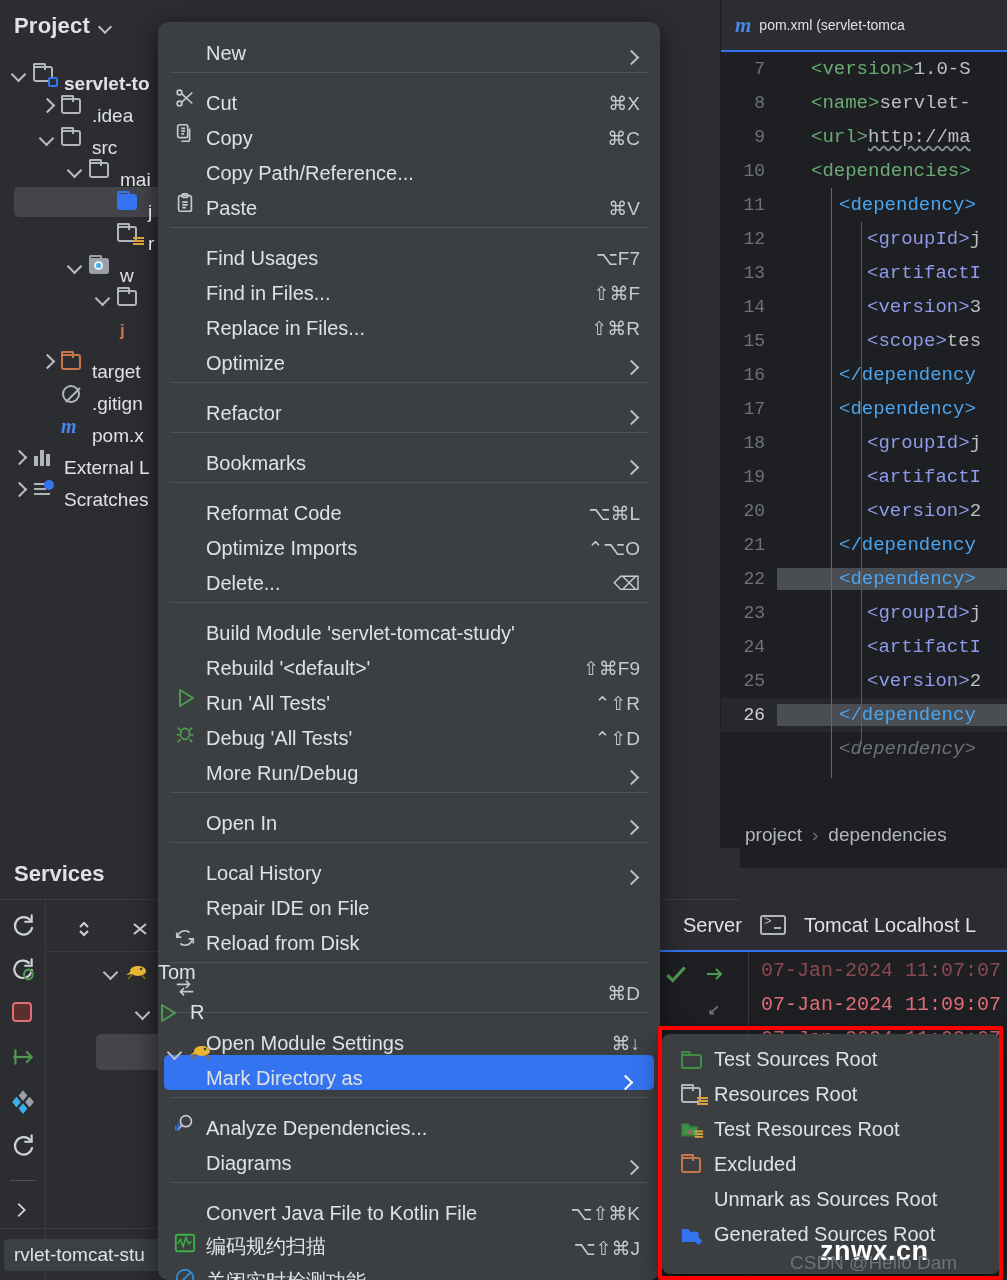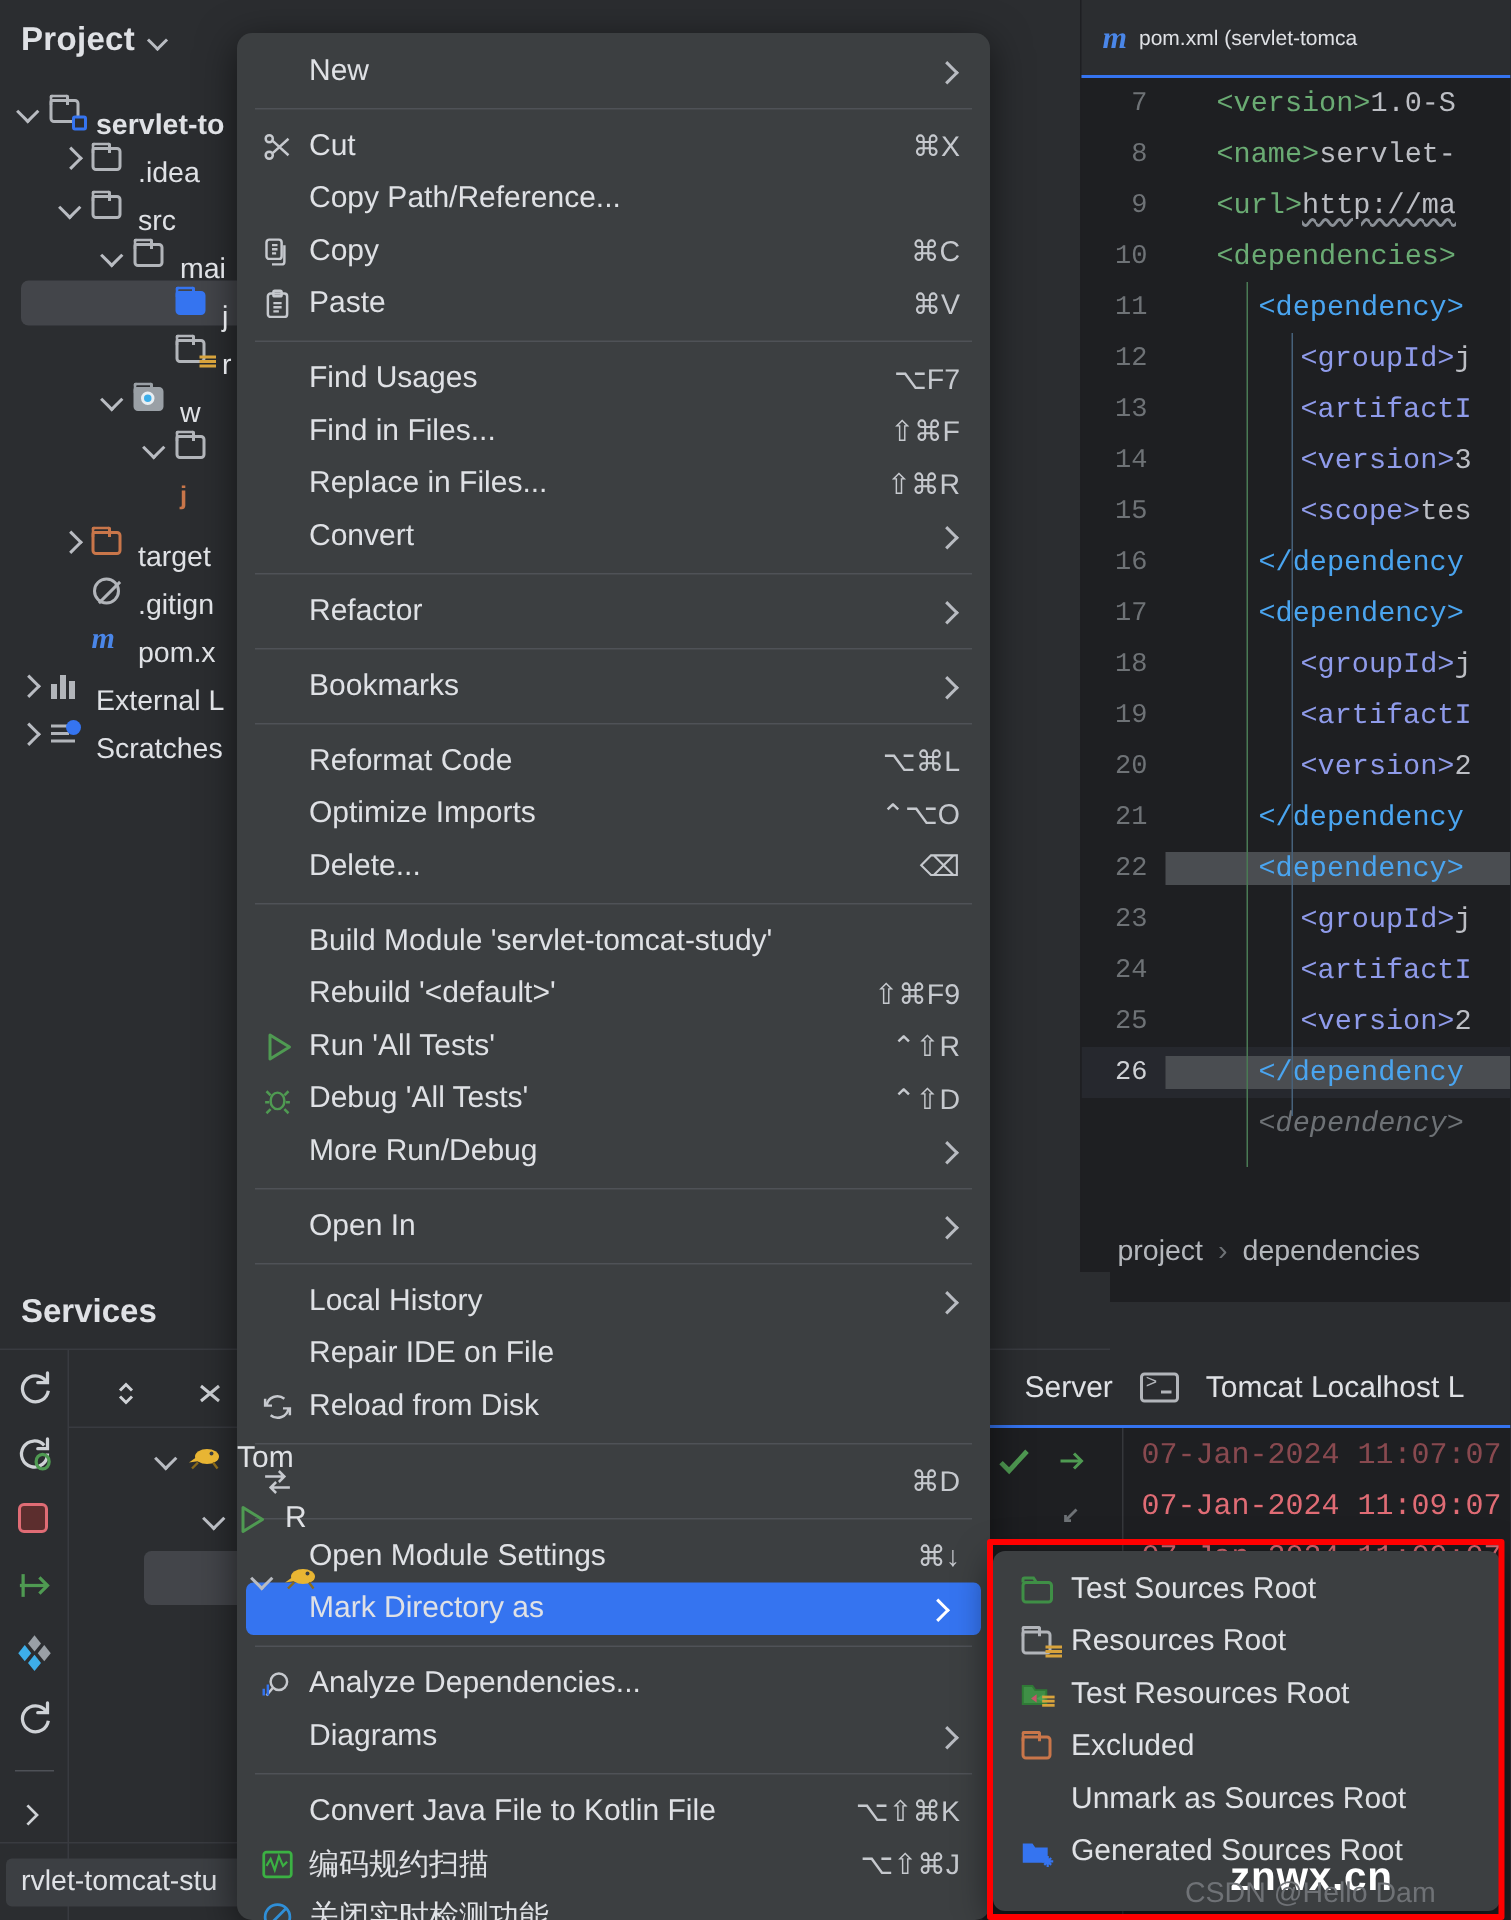--- a/index.html
+++ b/index.html
@@ -175,21 +175,21 @@
   .console-log .faded{ opacity:.55;}
 
   
   .ctx{
     position:absolute; left:158px; top:22px; width:502px; height:1258px;
     background:#3c3f41; border-radius:10px;
     box-shadow:0 6px 26px rgba(0,0,0,.55);
     padding:8px 0; overflow:hidden;
   }
   .mi{
-    position:relative; height:35px; display:flex; align-items:center;
+    position:relative; height:35px; display:flex; align-items:flex-end;
     padding-left:48px; padding-right:20px; font-size:20px; color:#dfe1e5;
     white-space:nowrap;
   }
   .mi .mi-ic{ position:absolute; left:16px; top:7px; width:22px; height:22px;}
   .mi .mi-label{ flex:1; }
   .mi .mi-acc{ font-size:19px; color:#c6c9ce; margin-left:auto; padding-left:24px;}
   .mi .mi-arrow{ margin-left:auto; width:16px;height:16px; position:relative;}
   .mi .mi-arrow:before{
     content:""; position:absolute; left:2px; top:3px; width:9px;height:9px;
     border-right:2px solid #b9bcc2; border-bottom:2px solid #b9bcc2;
@@ -580,32 +580,32 @@
       <div class="mi">
         <span class="mi-ic"><svg width="22" height="22" viewBox="0 0 24 24" fill="none" stroke="#c6c9ce" stroke-width="1.8">
             <circle cx="6" cy="18" r="2.6"></circle>
             <circle cx="6" cy="6" r="2.6"></circle>
             <path d="M8.5 7.5L20 18M8.5 16.5L20 6"></path>
           </svg></span>
         <span class="mi-label">Cut</span>
         <span class="mi-acc">⌘X</span>
       </div>
       <div class="mi">
-        <span class="mi-label">Copy Path/Reference...</span>
-      </div>
-      <div class="mi">
         <span class="mi-ic"><svg width="22" height="22" viewBox="0 0 24 24" fill="none" stroke="#c6c9ce" stroke-width="1.8">
             <rect x="4" y="3" width="11" height="14" rx="2"></rect>
             <path d="M8 7h4M8 10h4M8 13h3"></path>
             <path d="M17 7v12a2 2 0 0 1-2 2H8"></path>
           </svg></span>
         <span class="mi-label">Copy</span>
         <span class="mi-acc">⌘C</span>
       </div>
       <div class="mi">
+        <span class="mi-label">Copy Path/Reference...</span>
+      </div>
+      <div class="mi">
         <span class="mi-ic"><svg width="22" height="22" viewBox="0 0 24 24" fill="none" stroke="#c6c9ce" stroke-width="1.8">
             <rect x="5" y="4" width="14" height="17" rx="2"></rect>
             <rect x="9" y="2" width="6" height="4" rx="1"></rect>
             <path d="M9 11h6M9 14h6M9 17h4"></path>
           </svg></span>
         <span class="mi-label">Paste</span>
         <span class="mi-acc">⌘V</span>
       </div>
       <div class="msep"></div>
       <div class="mi">
@@ -614,21 +614,21 @@
       </div>
       <div class="mi">
         <span class="mi-label">Find in Files...</span>
         <span class="mi-acc">⇧⌘F</span>
       </div>
       <div class="mi">
         <span class="mi-label">Replace in Files...</span>
         <span class="mi-acc">⇧⌘R</span>
       </div>
       <div class="mi">
-        <span class="mi-label">Convert</span>
+        <span class="mi-label">Optimize</span>
         <span class="mi-arrow"></span>
       </div>
       <div class="msep"></div>
       <div class="mi">
         <span class="mi-label">Refactor</span>
         <span class="mi-arrow"></span>
       </div>
       <div class="msep"></div>
       <div class="mi">
         <span class="mi-label">Bookmarks</span>

